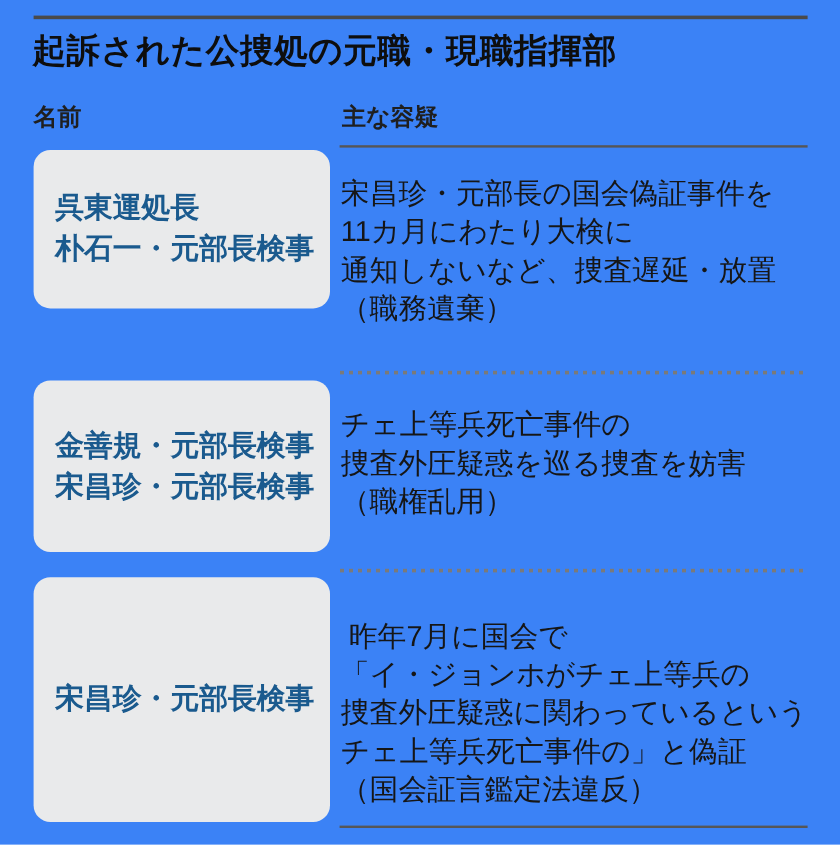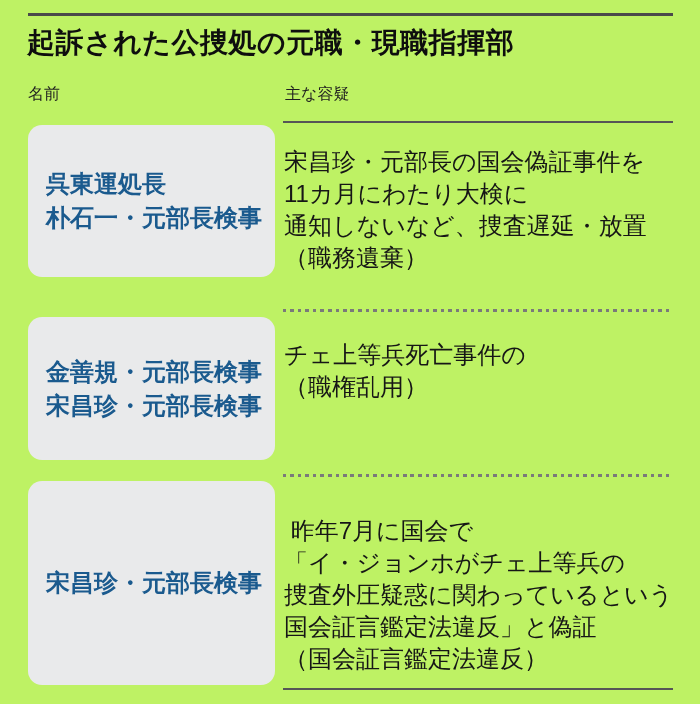--- a/index.html
+++ b/index.html
@@ -1,47 +1,47 @@
 <!DOCTYPE html>
 <html><head>
 <meta charset="utf-8">
 <style>
   html, body { margin: 0; padding: 0; background: #ffffff; }
   .fig {
     position: relative;
     width: 700px;
     height: 704px;
-    background: #bef264;
+    background: #3b82f6;
     font-family: "Liberation Sans", sans-serif;
     overflow: hidden;
   }
   .rule { position: absolute; background: #565656; }
   .rule-top    { left: 28px;  top: 13px;  width: 645px; height: 3px; background: #4a4a4a; }
   .rule-head   { left: 283px; top: 121px; width: 390px; height: 2px; }
   .rule-bottom { left: 283px; top: 688px; width: 390px; height: 2px; }
 
   .title {
     position: absolute; left: 27px; top: 24px; margin: 0;
     font-size: 28px; font-weight: 700; color: #0e0e0e;
     letter-spacing: 0.5px; white-space: pre;
   }
   .colhead {
     position: absolute; top: 84px;
-    font-size: 16px; color: #1f1f1f; white-space: pre;
+    font-size: 20px; color: #1f1f1f; white-space: pre; font-weight: bold;
   }
   .colhead-name   { left: 28px; }
   .colhead-charge { left: 285px; }
 
   .namebox {
     position: absolute; left: 28px; width: 247px;
     background: #e9eaeb; border-radius: 14px;
     box-sizing: border-box; padding-left: 18px;
     display: flex; flex-direction: column; justify-content: center;
   }
-  .box1 { top: 125px; height: 152px; }
+  .box1 { top: 125px; height: 132px; }
   .box2 { top: 317px; height: 143px; justify-content: center; }
   .box3 { top: 481px; height: 204px; }
   .nameline {
     font-size: 24px; font-weight: 700; line-height: 34px;
     color: #1a5a8e; white-space: pre;
   }
 
   .charges {
     position: absolute; left: 284px; width: 412px;
     font-size: 24px; line-height: 32px; color: #161616;
@@ -84,31 +84,32 @@
   </div>
 
   <div class="dotted dotted1"></div>
 
   <div class="namebox box2">
     <div class="nameline">金善規・元部長検事</div>
     <div class="nameline">宋昌珍・元部長検事</div>
   </div>
   <div class="charges charges2">
     <div class="chargeline">チェ上等兵死亡事件の</div>
+    <div class="chargeline">捜査外圧疑惑を巡る捜査を妨害</div>
     <div class="chargeline">（職権乱用）</div>
   </div>
 
   <div class="dotted dotted2"></div>
 
   <div class="namebox box3">
     <div class="nameline">宋昌珍・元部長検事</div>
   </div>
   <div class="charges charges3">
     <div class="chargeline"> 昨年7月に国会で</div>
     <div class="chargeline">「イ・ジョンホがチェ上等兵の</div>
     <div class="chargeline">捜査外圧疑惑に関わっているという</div>
-    <div class="chargeline">国会証言鑑定法違反」と偽証</div>
+    <div class="chargeline">チェ上等兵死亡事件の」と偽証</div>
     <div class="chargeline">（国会証言鑑定法違反）</div>
   </div>
 
   <div class="rule rule-bottom"></div>
 
 </div>
 
 </body></html>

